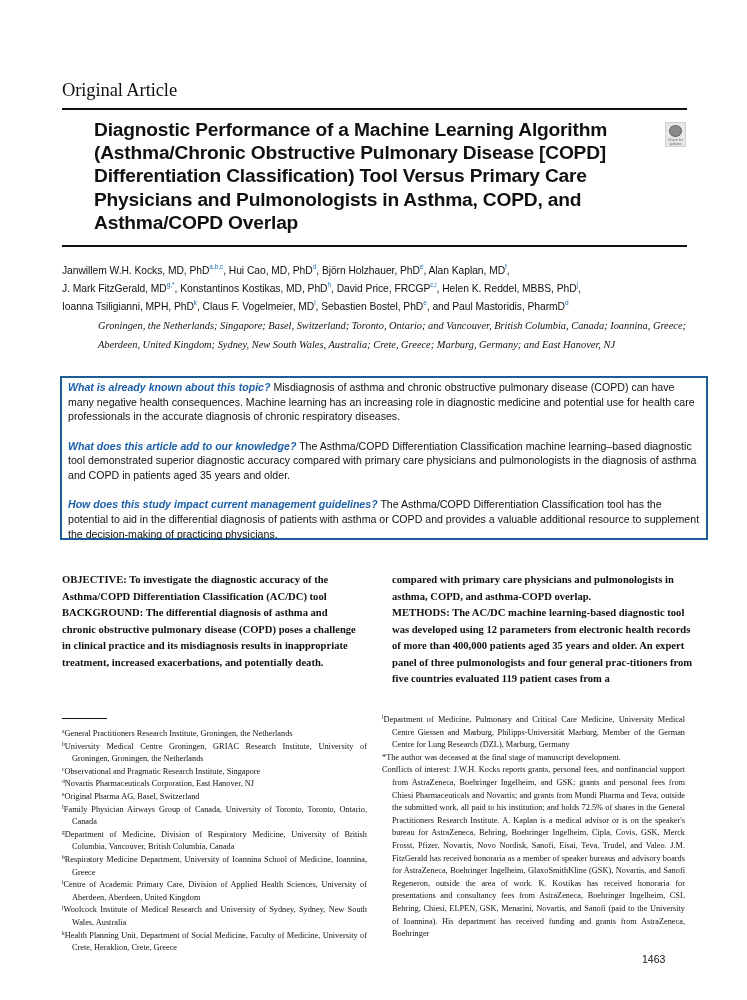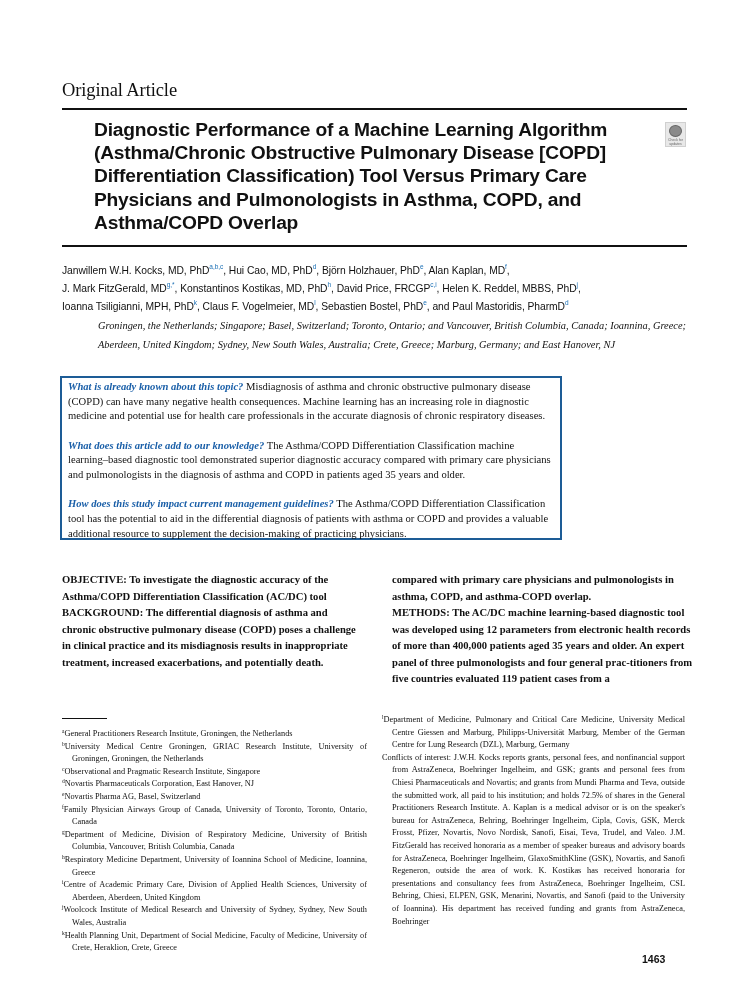--- a/index.html
+++ b/index.html
@@ -8,33 +8,33 @@
   .section-label{left:62px;top:80px;font-family:"Liberation Serif",serif;font-size:18.5px;font-weight:normal;letter-spacing:-0.1px;}
   .rule1{left:62px;top:108px;width:625px;height:2px;background:#111;}
   .title{left:62px;top:118px;width:590px;font-family:"Liberation Sans",sans-serif;font-weight:bold;font-size:19.2px;line-height:23.2px;letter-spacing:-0.2px;margin-left:32px;}
   .crossmark{left:665px;top:122px;width:21px;height:25px;background:#e8e8e8;border:1px solid #d0d0d0;display:flex;flex-direction:column;align-items:center;justify-content:flex-start;padding-top:2px;box-sizing:border-box;}
   .crossmark .circ{width:11px;height:11px;border-radius:50%;background:#8a8a8a;border:1px solid #666;}
   .crossmark .lbl{font-family:"Liberation Sans",sans-serif;font-size:3.5px;color:#666;line-height:4px;text-align:center;margin-top:1px;}
   .rule2{left:62px;top:245px;width:625px;height:2px;background:#111;}
   .authors{left:62px;top:262px;width:630px;font-family:"Liberation Sans",sans-serif;font-size:10.3px;line-height:18px;letter-spacing:-0.05px;}
   .authors sup{color:#1a6fb5;font-size:6.5px;vertical-align:5px;line-height:0;}
   .locations{left:62px;top:316px;width:630px;font-family:"Liberation Serif",serif;font-style:italic;font-size:10.4px;line-height:19px;margin-left:36px;}
-  .box{left:60px;top:376px;width:502px;height:164px;border:2px solid #1d5c96;box-sizing:border-box;padding:2px 6px;font-family:Liberation Serif, serif;font-size:10.6px;line-height:14.7px;}
+  .box{left:60px;top:376px;width:648px;height:164px;border:2px solid #1d5c96;box-sizing:border-box;padding:2px 6px;font-family:Liberation Sans, sans-serif;font-size:10.6px;line-height:14.7px;}
   .box p{margin:0 0 14.5px 0;}
   .box .q{color:#1a5fa8;font-weight:bold;font-style:italic;}
   .abstract{font-family:"Liberation Serif",serif;font-weight:bold;font-size:10.6px;line-height:16.5px;}
   .col-left{left:62px;top:572px;width:300px;}
   .col-right{left:392px;top:572px;width:305px;}
   .fn-rule{left:62px;top:718px;width:45px;height:1px;background:#111;}
   .fn{font-family:"Liberation Serif",serif;font-size:8.3px;line-height:12.6px;}
   .fn-left{left:62px;top:728px;width:305px;}
   .fn-right{left:382px;top:714px;width:303px;}
   .fn .item{padding-left:10px;text-indent:-10px;text-align:justify;}
   .fn sup{font-size:5.5px;vertical-align:3px;line-height:0;}
-  .page-num{left:642px;top:953px;font-family:"Liberation Sans",sans-serif;font-weight:bold;font-size:10.5px;}
+  .page-num{left:642px;top:953px;font-family:"Liberation Sans",sans-serif;font-weight:normal;font-size:10.5px;}
 </style>
 </head>
 <body>
 
 <div class="abs section-label">Original Article</div>
 <div class="abs rule1"></div>
 
 <div class="abs title">Diagnostic Performance of a Machine Learning Algorithm (Asthma/Chronic Obstructive Pulmonary Disease [COPD] Differentiation Classification) Tool Versus Primary Care Physicians and Pulmonologists in Asthma, COPD, and Asthma/COPD Overlap</div>
 
 <div class="abs crossmark">
@@ -75,27 +75,28 @@
   <div>METHODS: The AC/DC machine learning-based diagnostic tool was developed using 12 parameters from electronic health records of more than 400,000 patients aged 35 years and older. An expert panel of three pulmonologists and four general prac-titioners from five countries evaluated 119 patient cases from a</div>
 </div>
 
 <div class="abs fn-rule"></div>
 
 <div class="abs fn fn-left">
   <div class="item"><sup>a</sup><span>General Practitioners Research Institute, Groningen, the Netherlands</span></div>
   <div class="item"><sup>b</sup><span>University Medical Centre Groningen, GRIAC Research Institute, University of Groningen, Groningen, the Netherlands</span></div>
   <div class="item"><sup>c</sup><span>Observational and Pragmatic Research Institute, Singapore</span></div>
   <div class="item"><sup>d</sup><span>Novartis Pharmaceuticals Corporation, East Hanover, NJ</span></div>
-  <div class="item"><sup>e</sup><span>Novartis Pharma AG, Basel, Switzerland</span></div>
+  <div class="item"><sup>e</sup><span>Original Pharma AG, Basel, Switzerland</span></div>
   <div class="item"><sup>f</sup><span>Family Physician Airways Group of Canada, University of Toronto, Toronto, Ontario, Canada</span></div>
   <div class="item"><sup>g</sup><span>Department of Medicine, Division of Respiratory Medicine, University of British Columbia, Vancouver, British Columbia, Canada</span></div>
   <div class="item"><sup>h</sup><span>Respiratory Medicine Department, University of Ioannina School of Medicine, Ioannina, Greece</span></div>
   <div class="item"><sup>i</sup><span>Centre of Academic Primary Care, Division of Applied Health Sciences, University of Aberdeen, Aberdeen, United Kingdom</span></div>
   <div class="item"><sup>j</sup><span>Woolcock Institute of Medical Research and University of Sydney, Sydney, New South Wales, Australia</span></div>
   <div class="item"><sup>k</sup><span>Health Planning Unit, Department of Social Medicine, Faculty of Medicine, University of Crete, Heraklion, Crete, Greece</span></div>
 </div>
 
 <div class="abs fn fn-right">
   <div class="item"><sup>l</sup><span>Department of Medicine, Pulmonary and Critical Care Medicine, University Medical Centre Giessen and Marburg, Philipps-Universität Marburg, Member of the German Centre for Lung Research (DZL), Marburg, Germany</span></div>
+  <div class="item"><span>*The author was deceased at the final stage of manuscript development.</span></div>
   <div class="item"><span>Conflicts of interest: J.W.H. Kocks reports grants, personal fees, and nonfinancial support from AstraZeneca, Boehringer Ingelheim, and GSK; grants and personal fees from Chiesi Pharmaceuticals and Novartis; and grants from Mundi Pharma and Teva, outside the submitted work, all paid to his institution; and holds 72.5% of shares in the General Practitioners Research Institute. A. Kaplan is a medical advisor or is on the speaker's bureau for AstraZeneca, Behring, Boehringer Ingelheim, Cipla, Covis, GSK, Merck Frosst, Pfizer, Novartis, Novo Nordisk, Sanofi, Eisai, Teva, Trudel, and Valeo. J.M. FitzGerald has received honoraria as a member of speaker bureaus and advisory boards for AstraZeneca, Boehringer Ingelheim, GlaxoSmithKline (GSK), Novartis, and Sanofi Regeneron, outside the area of work. K. Kostikas has received honoraria for presentations and consultancy fees from AstraZeneca, Boehringer Ingelheim, CSL Behring, Chiesi, ELPEN, GSK, Menarini, Novartis, and Sanofi (paid to the University of Ioannina). His department has received funding and grants from AstraZeneca, Boehringer</span></div>
 </div>
 
 <div class="abs page-num">1463</div>
 
 </body></html>

